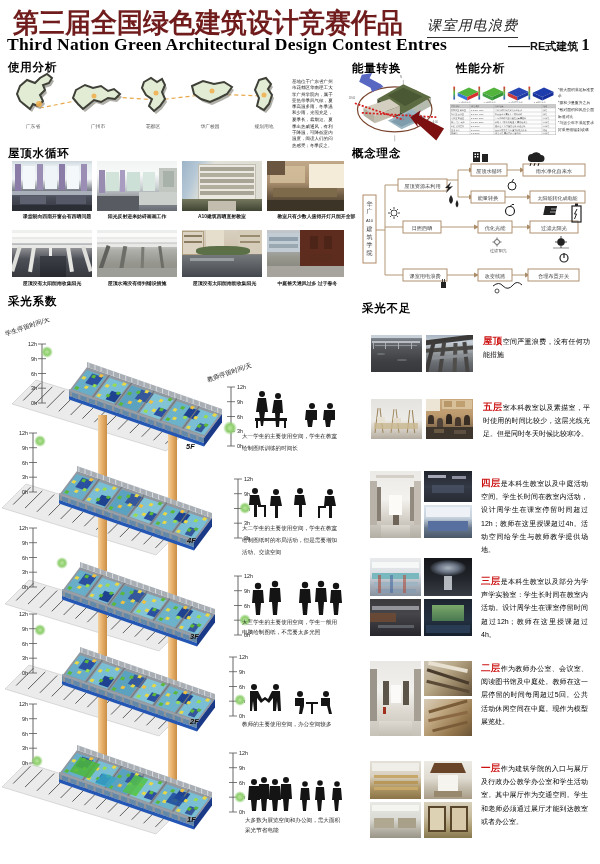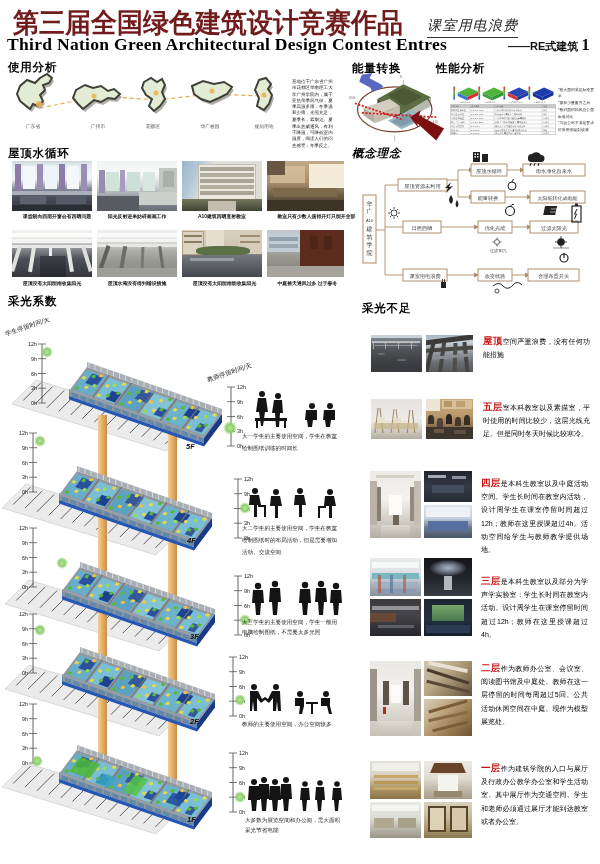--- a/index.html
+++ b/index.html
@@ -96,21 +96,21 @@
 
   <g font-size="3" fill="#666">
       <text x="3" y="30">18:00</text>
       <text x="100" y="58">6:00</text>
       <text x="62" y="6">N</text>
     </g>
   <line x1="66" y1="8" x2="66" y2="14" stroke="#888" stroke-width="0.6"></line>
   <line x1="56" y1="72" x2="56" y2="79" stroke="#888" stroke-width="0.6"></line>
 </svg>
 
-<div class="sect" style="left:436px;top:61px;font-family:Liberation Serif, serif;">性能分析</div>
+<div class="sect" style="left:456px;top:61px;font-family:Liberation Serif, serif;">性能分析</div>
 
 <svg class="abs" style="left:450px;top:84px;" width="106" height="19" viewBox="0 0 115 22">
   <defs>
       <linearGradient id="ramp" x1="0" y1="0" x2="0" y2="1">
         <stop offset="0" stop-color="#e03030"></stop>
         <stop offset=".5" stop-color="#58c040"></stop>
         <stop offset="1" stop-color="#3050d0"></stop>
       </linearGradient>
     </defs>
   <g>
@@ -301,21 +301,21 @@
   <div class="abs" style="left:57px;top:6px;width:8px;height:13px;background:#4c2418;"></div>
   <div class="abs" style="left:43px;top:24px;width:22px;height:8px;background:#5a2c1e;"></div>
   <div class="abs" style="left:0px;top:3px;width:33px;height:19px;background:#c2ccd4;"></div>
   <div class="abs" style="left:2px;top:7px;width:29px;height:4px;background:#90a0ac;"></div>
   <div class="abs" style="left:2px;top:14px;width:29px;height:4px;background:#9aa8b2;"></div>
   <div class="abs" style="left:0;top:36px;width:77px;height:11px;background:#a6a49c;"></div>
 </div>
 
 <div class="cap" style="left:267px;top:279px;width:77px;">中庭整天通风过多 过于春冬</div>
 
-<div class="sect" style="left:352px;top:146px;font-style:italic;">概念理念</div>
+<div class="sect" style="left:352px;top:146px;">概念理念</div>
 
 <svg class="abs" style="left:345px;top:150px;" width="255" height="150" viewBox="0 0 255 150">
   <g fill="none" stroke="#ab8c68" stroke-width="0.9">
     <path d="M30,80 L40,80"></path>
     <path d="M40,35 L40,125"></path>
     <path d="M40,35 L53,35"></path>
       <path d="M40,77 L58,77"></path>
       <path d="M40,125 L58,125"></path>
     <path d="M102,30 L113,30 L113,20 L124,20"></path>
     <path d="M113,30 L113,47 L124,47"></path>

